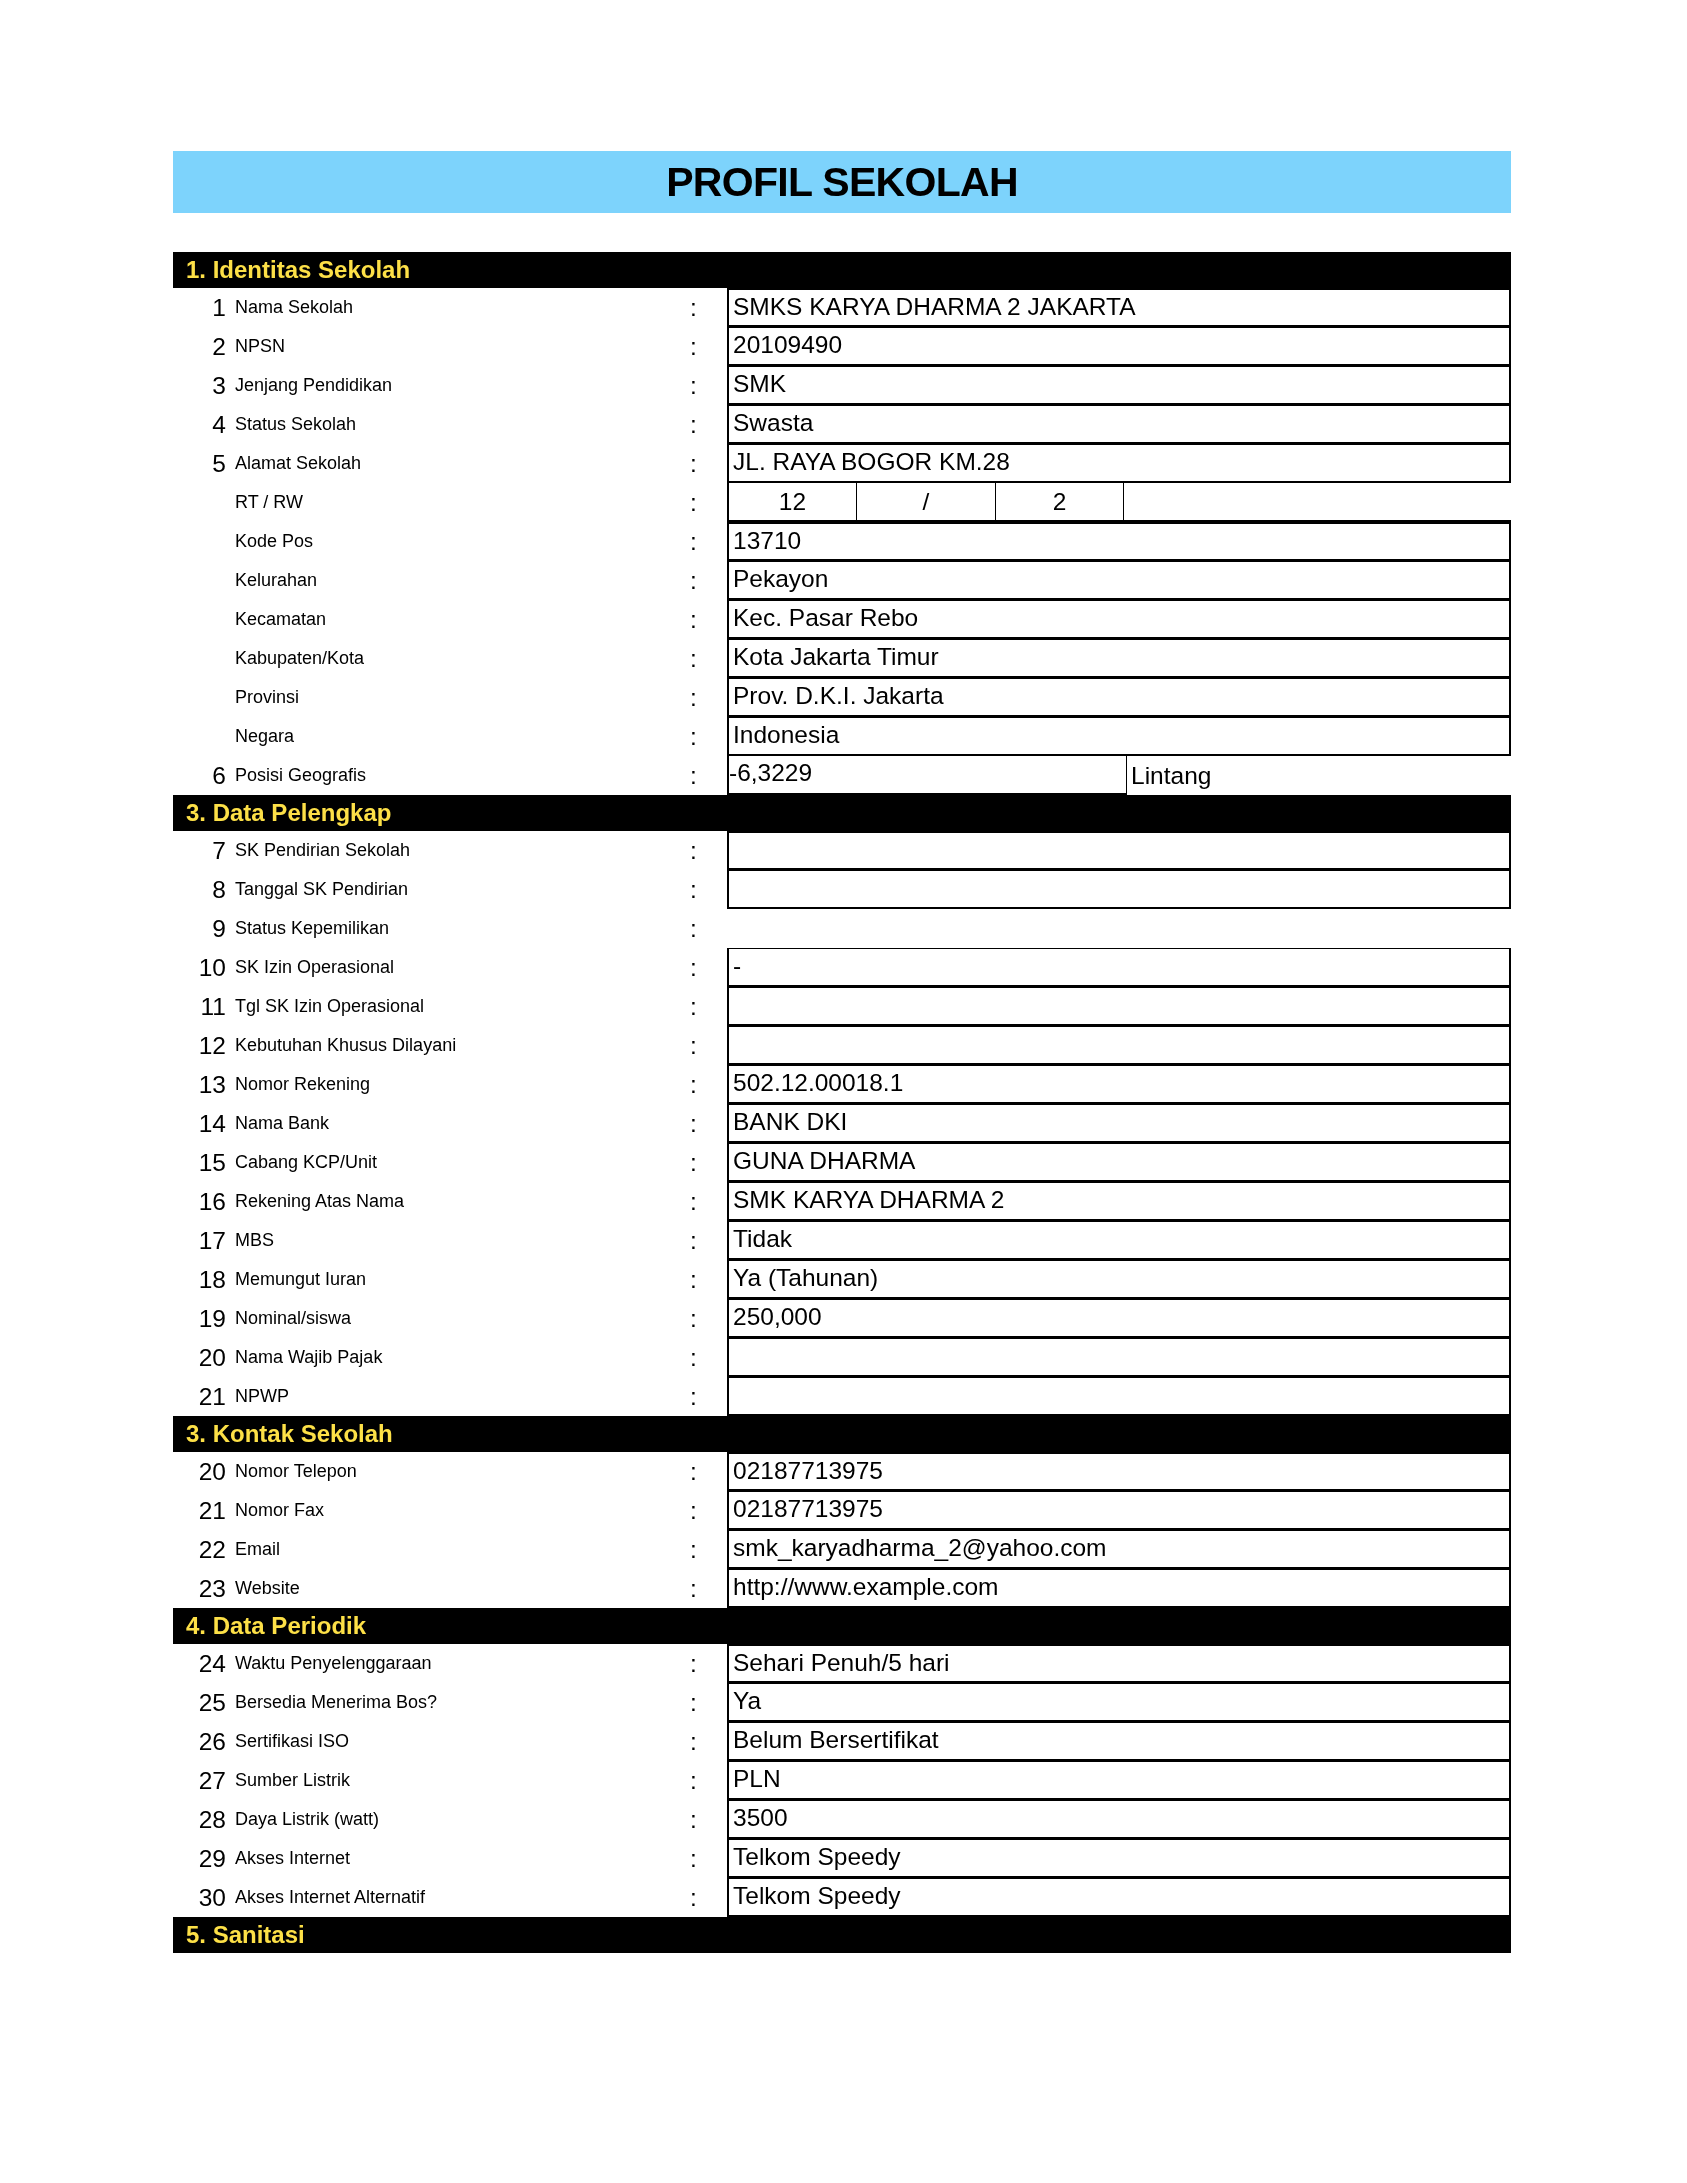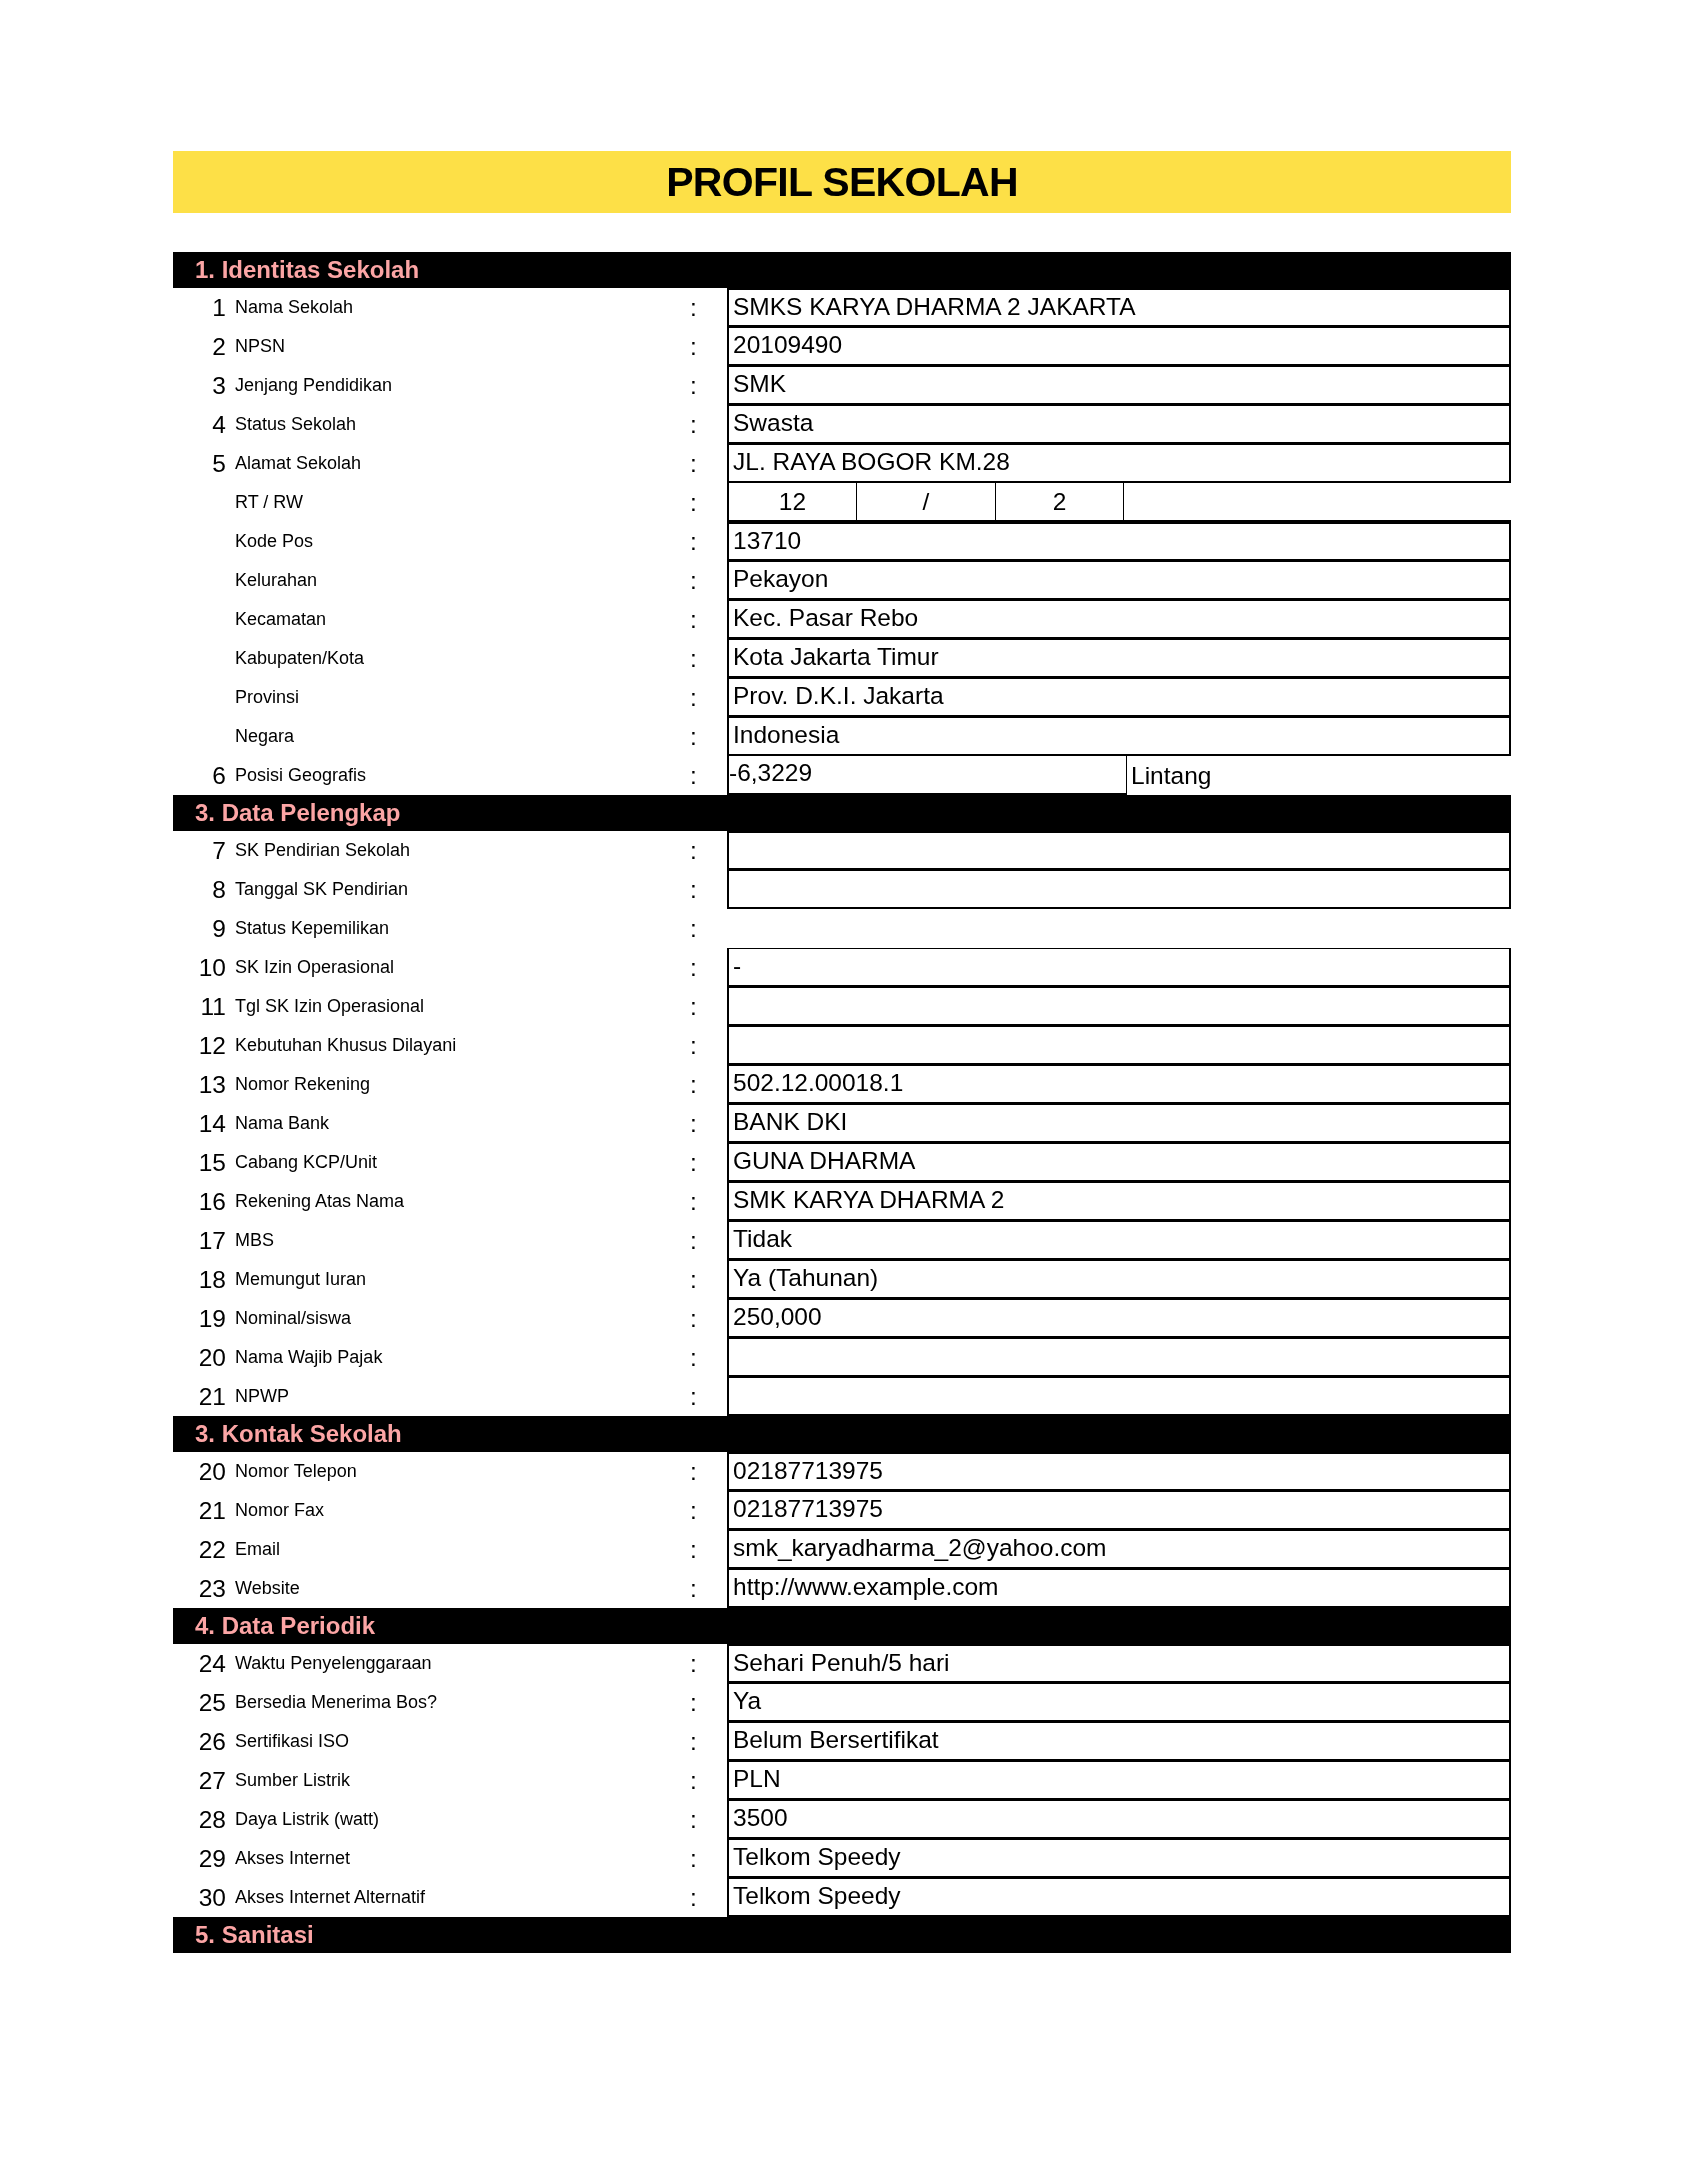--- a/index.html
+++ b/index.html
@@ -1,23 +1,23 @@
 <!DOCTYPE html>
 <html style="font-size:10.6px"><head>
 <meta charset="utf-8">
 <style>
   html, body { margin: 0; padding: 0; background: #ffffff; }
   body { width: 1687px; height: 2183px; position: relative; overflow: hidden;
          font-family: "Liberation Sans", "DejaVu Sans", sans-serif; color: #000; }
   .page { position: absolute; left: 173px; top: 151px; width: 1338px; }
-  .title-band { height: 62px; background: #fde047; display: flex; align-items: center; justify-content: center; }
+  .title-band { height: 62px; background: #7dd3fc; display: flex; align-items: center; justify-content: center; }
   .title-band span { font-size: 41px; font-weight: bold; letter-spacing: -0.7px; }
   .gap { height: 39px; }
-  .section-header { height: 36px; background: #000; color: #fca5a5; font-weight: bold; font-size: 24px;
-                    display: flex; align-items: center; padding-left: 22px; box-sizing: border-box; }
+  .section-header { height: 36px; background: #000; color: #fde047; font-weight: bold; font-size: 24px;
+                    display: flex; align-items: center; padding-left: 13px; box-sizing: border-box; }
   .row { position: relative; height: 39px; }
   .row .num { position: absolute; left: 0; width: 53px; text-align: right; top: 0; height: 39px;
               line-height: 39px; font-size: 24.5px; }
   .row .label { position: absolute; left: 62px; top: 0; height: 39px; line-height: 39px; font-size: 18px; white-space: nowrap; }
   .row .colon { position: absolute; left: 517px; top: 0; height: 39px; line-height: 39px; font-size: 24.5px; }
   .row .value { position: absolute; left: 554px; right: 0; top: 0; height: 39px; box-sizing: border-box;
                 border: 2px solid #000; border-top-width: 1.3px; border-bottom-width: 2px;
                 line-height: 34px; font-size: 24.5px; padding-left: 4px; white-space: nowrap; }
   .row.first .value { border-top-width: 2px; }
   .rtrw { position: absolute; left: 554px; right: 0; top: 0; height: 39px; display: flex; box-sizing: border-box;

